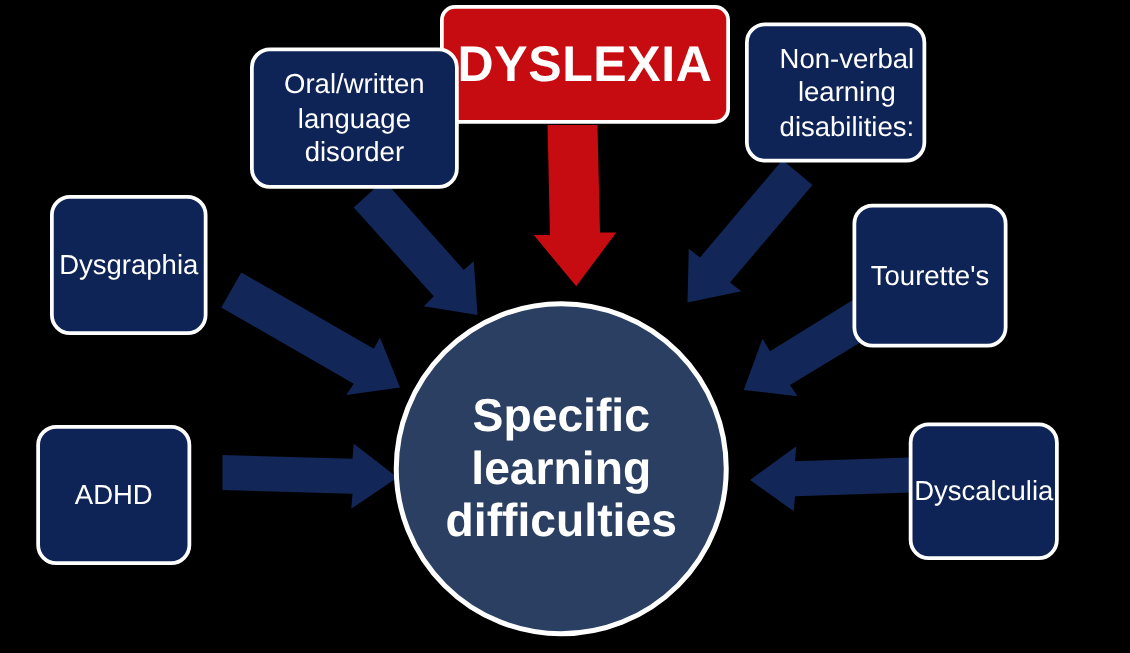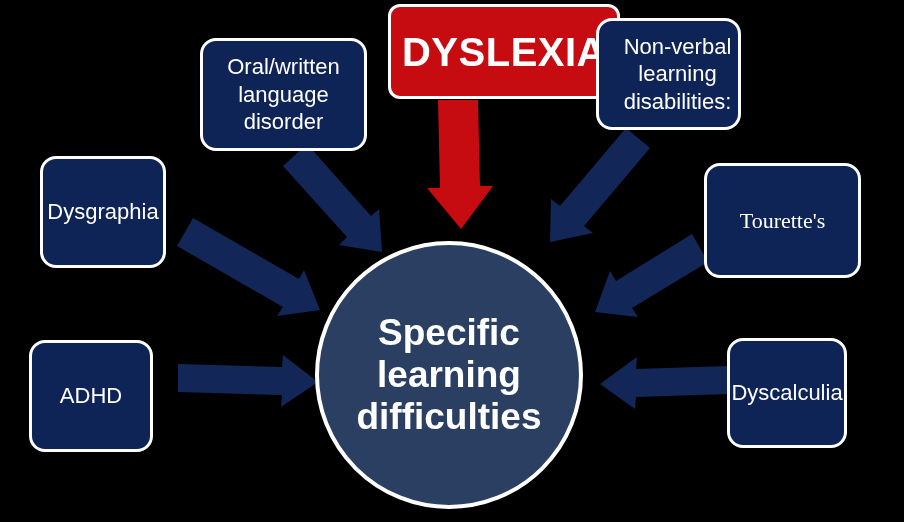--- a/index.html
+++ b/index.html
@@ -39,26 +39,25 @@
     line-height: 1.25;
     padding: 4px 6px;
   }
   #box-dyslexia {
     left: 352px; top: 4px; width: 232px; height: 95px;
     background: var(--dyslexia-red, #c60c11);
     border-radius: 12px;
     font-size: 40px;
     font-weight: 700;
     letter-spacing: 0.5px;
-    margin-left: 36px;
   }
   #box-oral    { left: 200px; top:  38px; width: 167px; height: 113px; }
   #box-nonverbal { left: 596px; top: 18px; width: 145px; height: 112px; padding-left: 24px; }
   #box-dysgraphia { left: 40px; top: 156px; width: 126px; height: 112px; }
-  #box-tourettes { left: 704px; top: 163px; width: 157px; height: 115px; font-family: Liberation Serif, serif; }
+  #box-tourettes { left: 682px; top: 163px; width: 124px; height: 115px; }
   #box-adhd    { left:  29px; top: 340px; width: 124px; height: 112px; }
   #box-dyscalculia { left: 727px; top: 338px; width: 120px; height: 110px; }
 
   .center-circle {
     position: absolute;
     z-index: 3;
     left: 315px; top: 241px;
     width: 268px; height: 268px;
     box-sizing: border-box;
     background: var(--circle-navy, #2a3f62);

